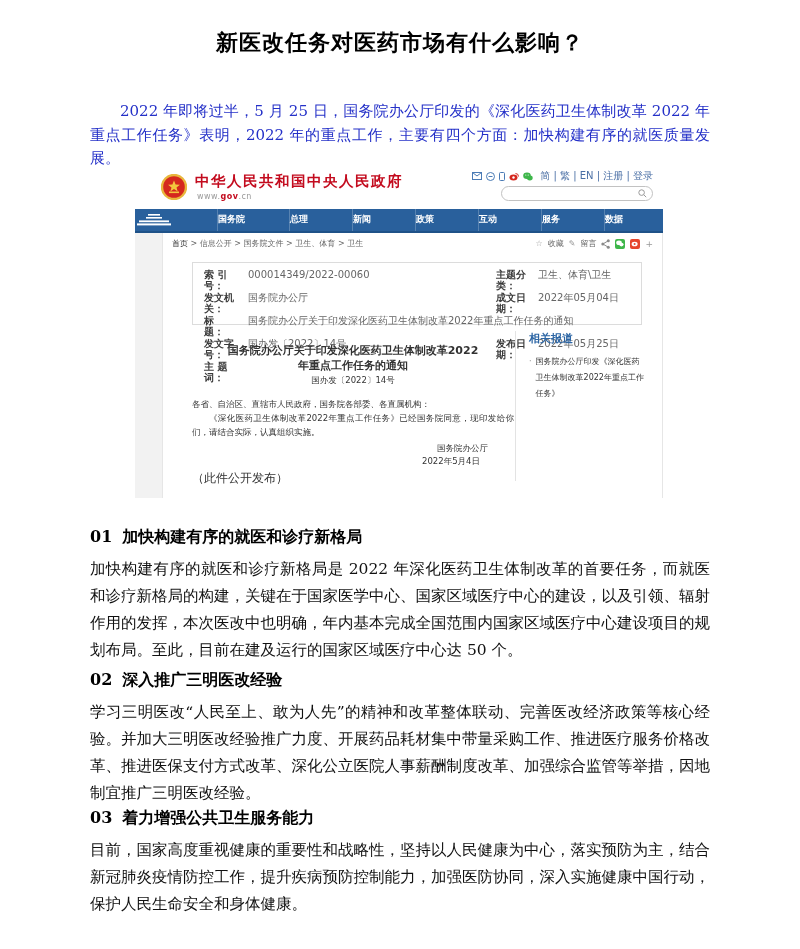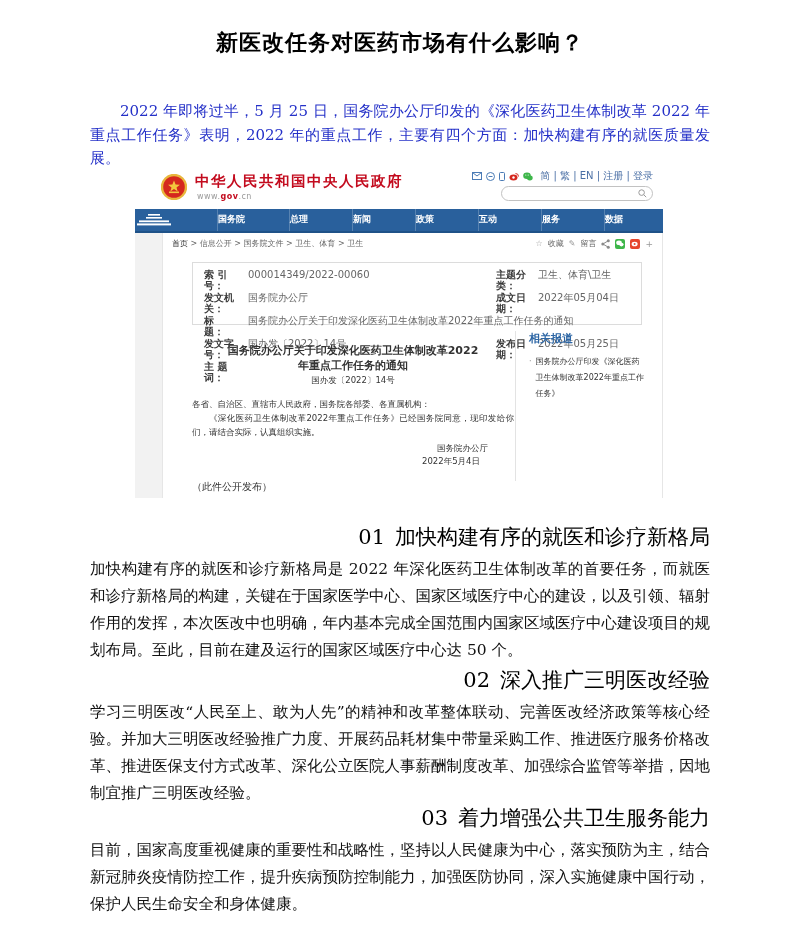--- a/index.html
+++ b/index.html
@@ -3,21 +3,21 @@
 <meta charset="utf-8">
 <style>
   html,body{margin:0;padding:0;}
   body{background:#ffffff;}
   .page{position:relative;width:800px;height:949px;background:#fff;overflow:hidden;
         font-family:"DejaVu Serif","Liberation Serif",serif;color:#000;}
   
   .art-title{margin:28px 90px 0;text-align:center;font-size:22px;font-weight:bold;letter-spacing:1px;}
   .intro{margin:42px 90px 0;width:620px;font-size:15px;line-height:23.5px;color:#2430c8;
          text-align:justify;text-indent:2em;}
-  .sec-head{margin:0 90px;width:620px;text-align:right;font-size:21px;font-weight:normal;line-height:22px;}
+  .sec-head{margin:0 90px;width:620px;text-align:left;font-size:16px;font-weight:bold;line-height:22px;}
   .sec-head .num{margin-right:10px;}
   .sec-body{margin:8px 90px 0;width:620px;font-size:15.5px;line-height:27px;text-align:justify;color:#111;}
   .mt28{margin-top:28px;} .mt5{margin-top:5px;} .mt15{}
   
   .shot{position:relative;width:528px;height:331px;margin:-4px 0 0 135px;background:#fff;
         font-family:"DejaVu Sans","Liberation Sans",sans-serif;overflow:hidden;}
   .gov-header{position:absolute;left:0;top:0;width:528px;height:42px;background:#fff;}
   .emblem{position:absolute;left:26px;top:7px;width:26px;height:26px;}
   .site-title{position:absolute;left:60px;top:5px;font-size:14.5px;font-weight:bold;color:#c30b1e;letter-spacing:1.5px;white-space:nowrap;}
   .site-url{position:absolute;left:62px;top:25px;font-size:8px;color:#999;letter-spacing:.5px;}
@@ -55,21 +55,21 @@
   .mlab2{flex:0 0 42px;font-weight:bold;color:#3a3a3a;}
   .mval2{flex:0 0 92px;}
   
   .doc{position:absolute;left:29px;top:110px;width:322px;color:#333;}
   .doc-title{width:252px;margin:0 auto;text-align:center;font-size:11px;font-weight:bold;line-height:15px;}
   .doc-no{margin-top:2px;text-align:center;font-size:8.5px;}
   .doc-salute{margin-top:11px;font-size:8.5px;line-height:13.5px;}
   .doc-body{margin-top:1px;font-size:8.5px;line-height:13.5px;text-indent:2em;text-align:justify;}
   .doc-sign{margin-top:3px;text-align:right;font-size:8.5px;line-height:13px;padding-right:26px;}
   .doc-date{text-align:right;font-size:8.5px;line-height:13px;padding-right:34px;}
-  .doc-note{margin-top:12px;font-size:10px;}
+  .doc-note{margin-top:2px;font-size:12px;}
   
   .related{position:absolute;left:352px;top:98px;width:118px;padding-left:13px;
            border-left:1px solid #e3e3e3;min-height:150px;}
   .rel-head{font-size:11px;font-weight:bold;color:#2d66a5;}
   .rel-item{margin-top:8px;display:flex;font-size:8px;line-height:16px;color:#333;cursor:pointer;}
   .rel-item .bullet{color:#999;margin-right:4px;line-height:16px;}
 </style>
 </head>
 <body>
 

